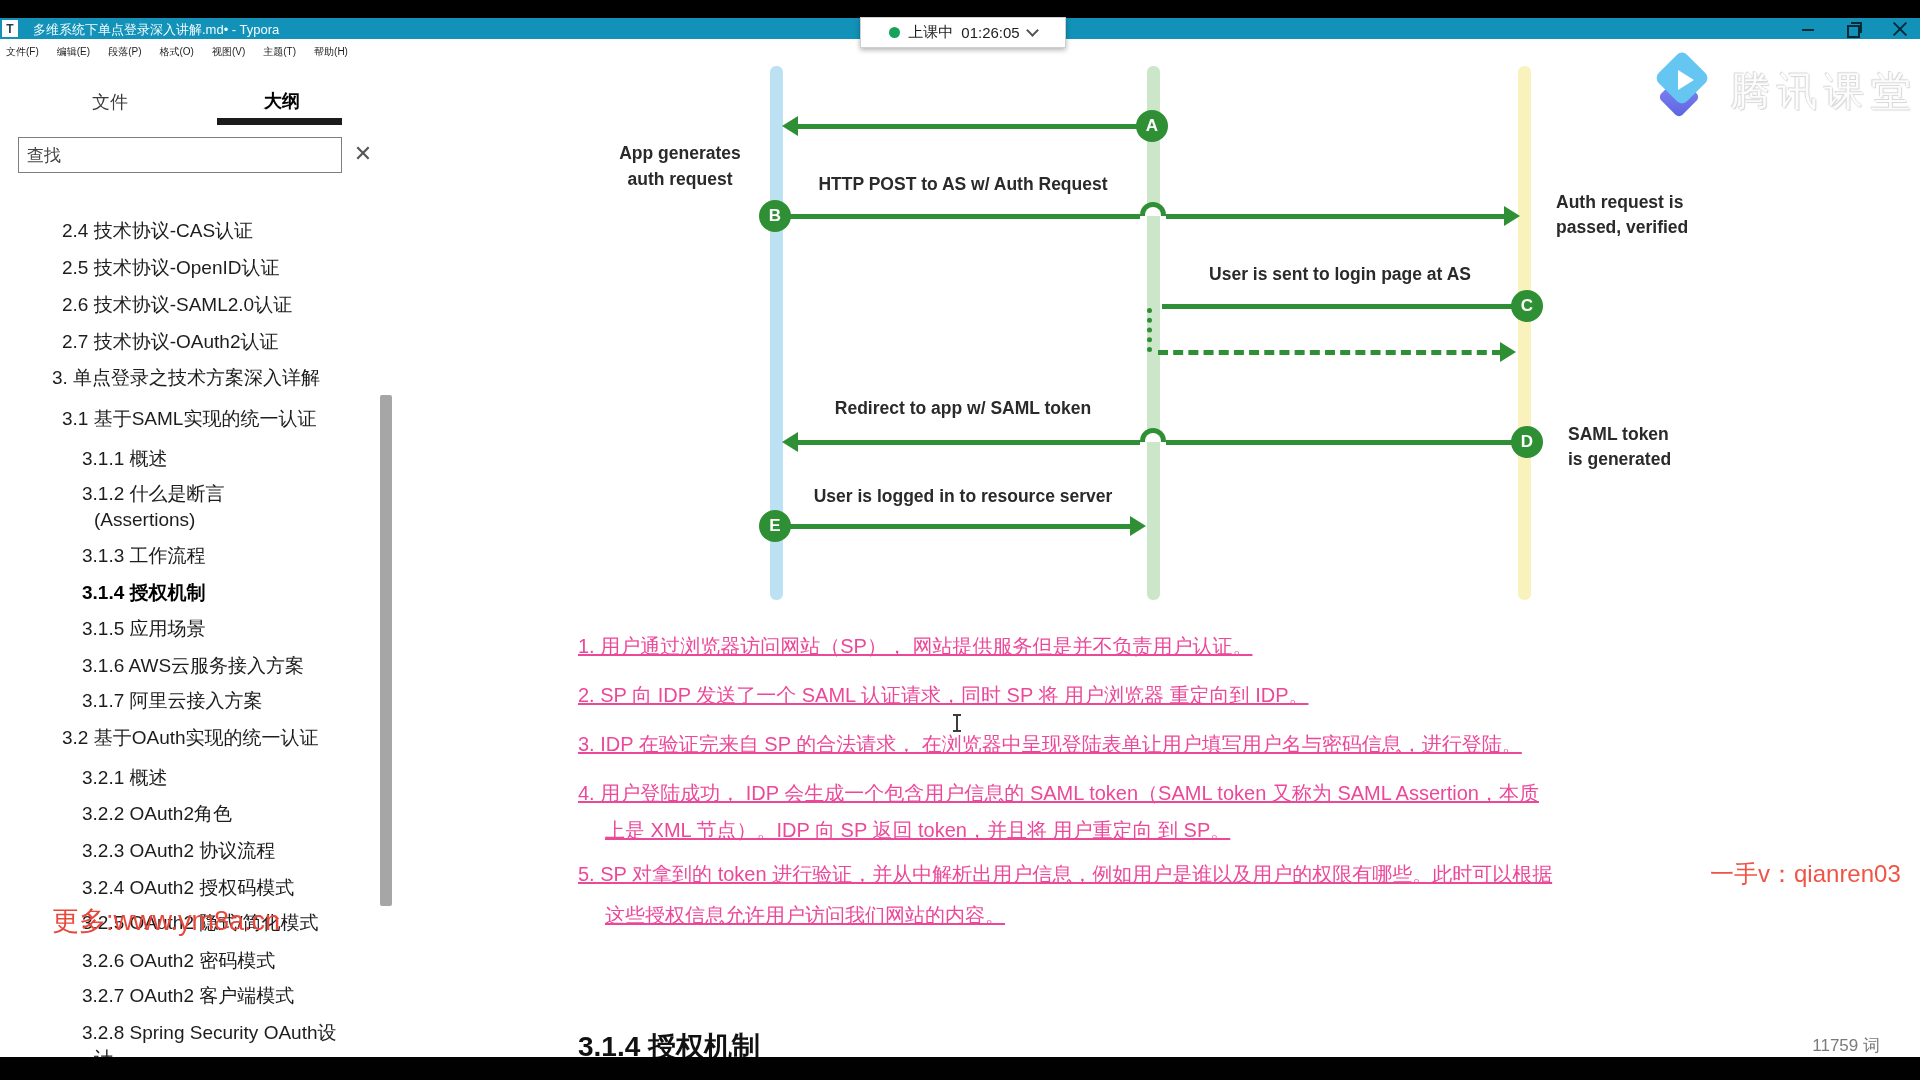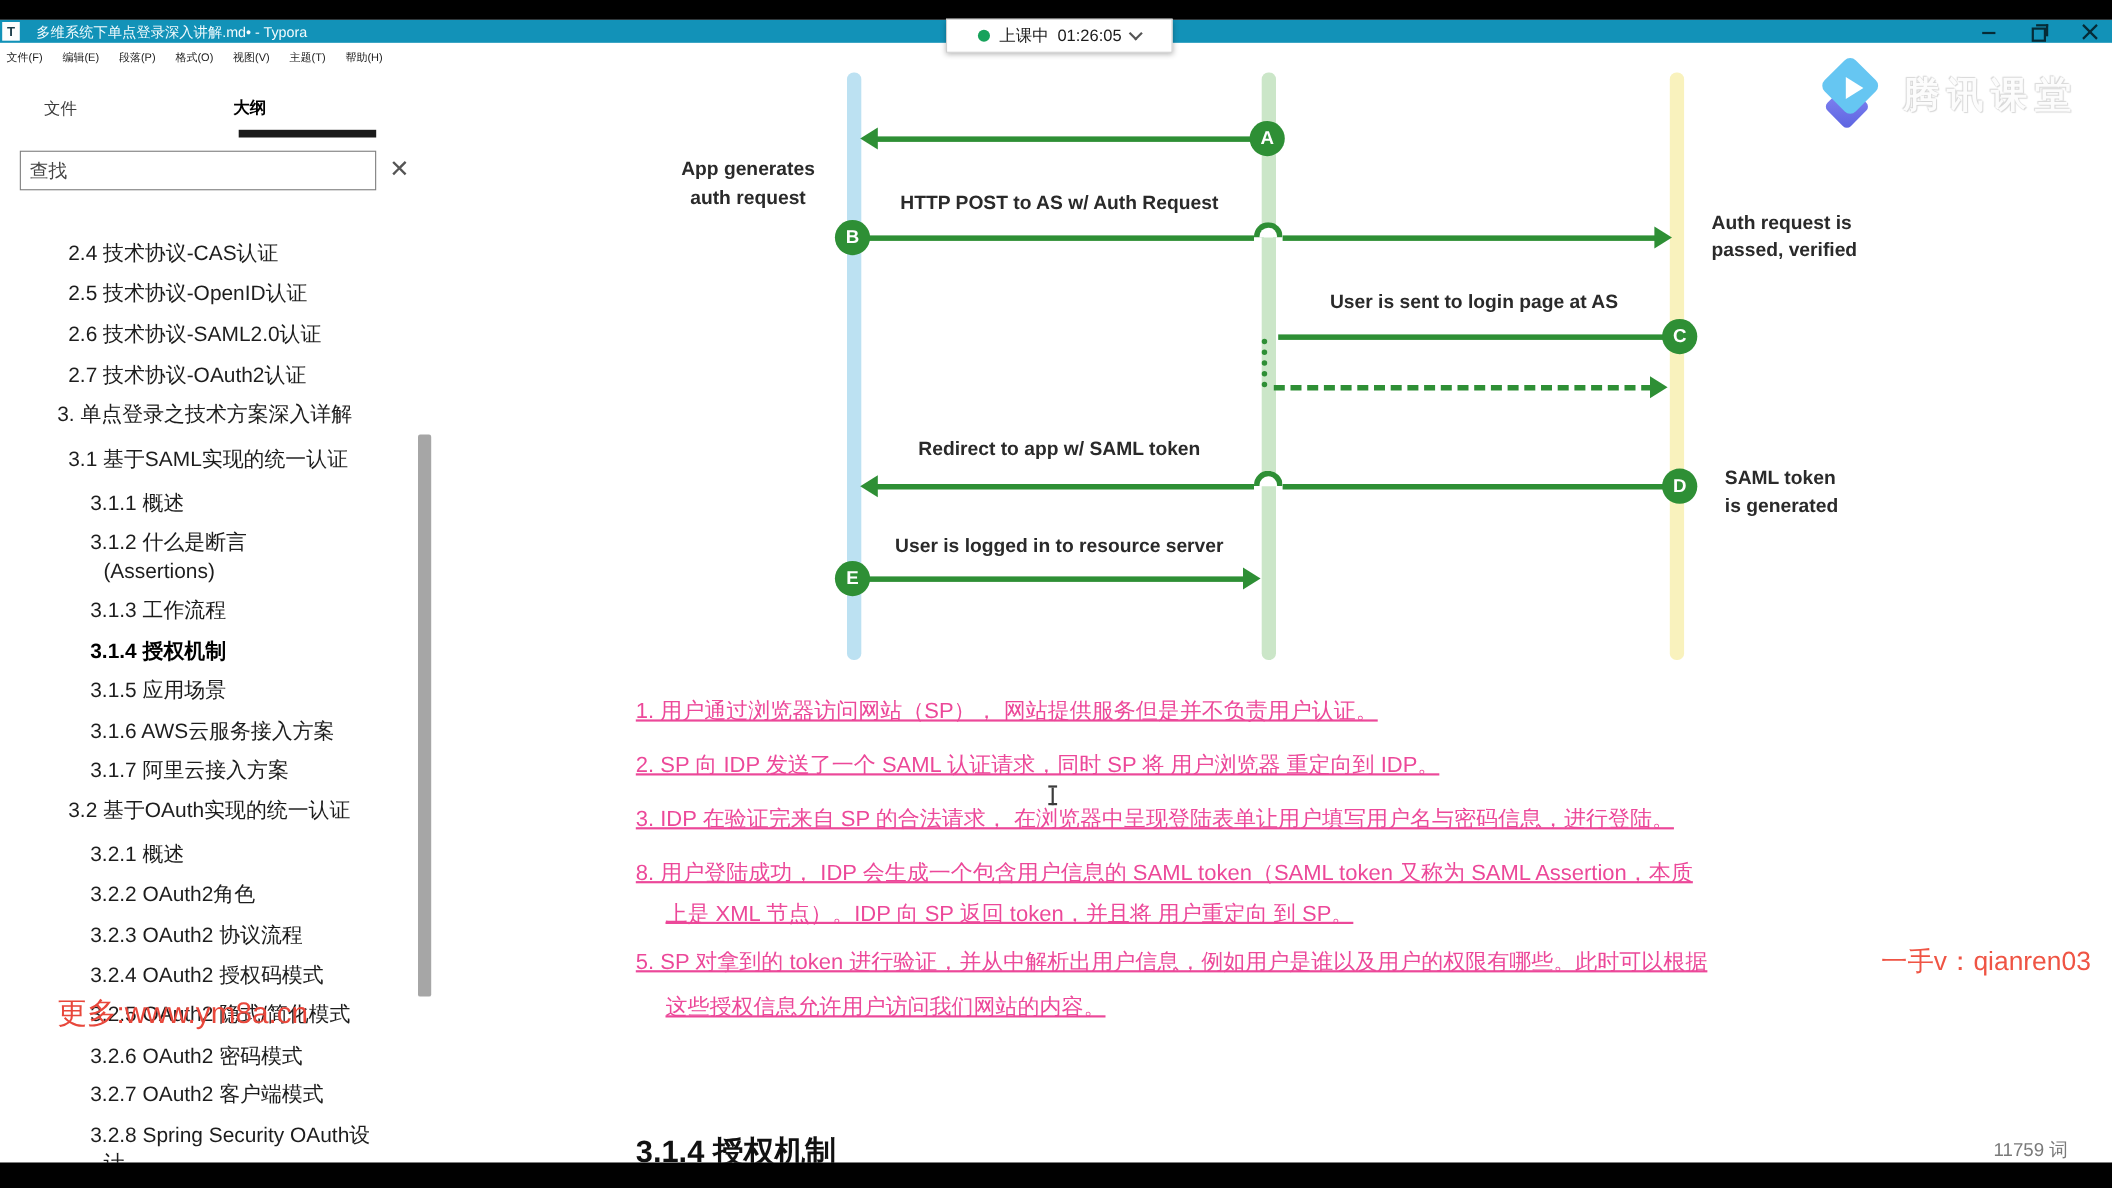--- a/index.html
+++ b/index.html
@@ -26,21 +26,21 @@
   .wc-close::before,.wc-close::after{content:"";position:absolute;left:-1px;top:7px;width:18px;height:2px;background:#062b36;}
   .wc-close::before{transform:rotate(45deg);}
   .wc-close::after{transform:rotate(-45deg);}
 
   .menubar{position:absolute;left:0;top:21px;width:1920px;height:26px;background:#fff;
            display:flex;align-items:center;font-size:10px;color:#1c1c1c;}
   .menu-item{padding:0 9px;white-space:nowrap;}
   .menu-item:first-child{padding-left:6px;}
 
   
-  .tab{font-size:15px;color:#3c3c3c;width:140px;text-align:left;}
+  .tab{font-size:18px;color:#3c3c3c;width:140px;text-align:center;}
   .tab-files{left:40px;top:72px;}
   .tab-outline{left:212px;top:71px;font-weight:bold;color:#000;}
   .tab-underline{left:217px;top:100px;width:125px;height:7px;background:#1b1b1b;}
   .search-box{left:18px;top:119px;width:322px;height:34px;border:1px solid #7e7e7e;background:#fff;
               display:flex;align-items:center;}
   .search-placeholder{color:#454545;font-size:17px;padding-left:8px;}
   .search-clear{left:351px;top:124px;width:24px;height:24px;font-size:22px;color:#555;
                 display:flex;align-items:center;justify-content:center;}
   .outline-item{position:absolute;font-size:19px;color:#1d1d1d;white-space:nowrap;line-height:26px;}
   .outline-item .wrap2{display:block;margin-left:12px;}
@@ -83,21 +83,21 @@
               transform:rotate(45deg);margin-top:-4px;}
 
   .tc-logo{left:1648px;top:52px;width:250px;height:70px;}
   .tc-cap{position:absolute;left:6px;top:4px;width:62px;height:62px;}
   .tc-ribbon{position:absolute;left:10px;top:26px;width:30px;height:30px;transform:rotate(45deg);
              background:linear-gradient(135deg,#8a8af5,#5b63e0);border-radius:5px;}
   .tc-board{position:absolute;left:8px;top:2px;width:40px;height:40px;transform:rotate(45deg);
             background:#66c6f2;border-radius:7px;}
   .tc-play{position:absolute;left:24px;top:14px;width:0;height:0;border-top:10px solid transparent;
            border-bottom:10px solid transparent;border-left:16px solid #fff;}
-  .tc-text{position:absolute;left:82px;top:12px;font-size:33px;font-weight:bold;letter-spacing:7px;
+  .tc-text{position:absolute;left:82px;top:12px;font-size:40px;font-weight:normal;letter-spacing:7px;
            color:rgba(255,255,255,.93);text-shadow:0 0 1px #cdcdcd,1px 1px 1px #d9d9d9,-1px -1px 1px #d9d9d9;white-space:nowrap;}
 
   .wm-red1{left:52px;top:903px;font-size:27px;color:#e8473b;white-space:nowrap;}
   .wm-red2{left:1710px;top:858px;font-size:24px;color:#ef5444;white-space:nowrap;}
 
   .ibeam{left:952px;top:714px;width:10px;height:20px;}
   .ibeam::before{content:"";position:absolute;left:4px;top:2px;width:2px;height:16px;background:#3c3c3c;}
   .ibeam::after{content:"";position:absolute;left:1px;top:0;width:8px;height:2px;background:#3c3c3c;box-shadow:0 16px 0 #3c3c3c;}
 </style>
 </head>
@@ -211,21 +211,21 @@
   </div>
 
   <div class="abs dlabel" style="left:713px;top:468px;width:500px">User is logged in to resource server</div>
   <div class="abs badge" style="left:759px;top:492px">E</div>
   <div class="abs aline" style="left:790px;top:506px;width:342px"></div>
   <div class="abs ahead-right" style="left:1130px;top:498px"></div>
 
   <div class="doc-line" style="left:578px;top:615px">1. 用户通过浏览器访问网站（SP）， 网站提供服务但是并不负责用户认证。</div>
   <div class="doc-line" style="left:578px;top:664px">2. SP 向 IDP 发送了一个 SAML 认证请求，同时 SP 将 用户浏览器 重定向到 IDP。</div>
   <div class="doc-line" style="left:578px;top:713px">3. IDP 在验证完来自 SP 的合法请求， 在浏览器中呈现登陆表单让用户填写用户名与密码信息，进行登陆。</div>
-  <div class="doc-line" style="left:578px;top:762px">8. 用户登陆成功， IDP 会生成一个包含用户信息的 SAML token（SAML token 又称为 SAML Assertion，本质</div>
+  <div class="doc-line" style="left:578px;top:762px">4. 用户登陆成功， IDP 会生成一个包含用户信息的 SAML token（SAML token 又称为 SAML Assertion，本质</div>
   <div class="doc-line" style="left:605px;top:799px">上是 XML 节点）。IDP 向 SP 返回 token，并且将 用户重定向 到 SP。</div>
   <div class="doc-line" style="left:578px;top:843px">5. SP 对拿到的 token 进行验证，并从中解析出用户信息，例如用户是谁以及用户的权限有哪些。此时可以根据</div>
   <div class="doc-line" style="left:605px;top:884px">这些授权信息允许用户访问我们网站的内容。</div>
 
   <div class="abs doc-heading">3.1.4 授权机制</div>
 
   <div class="abs foot-collapse">‹</div>
 
   <div class="abs word-count">11759 词</div>
 </div>

